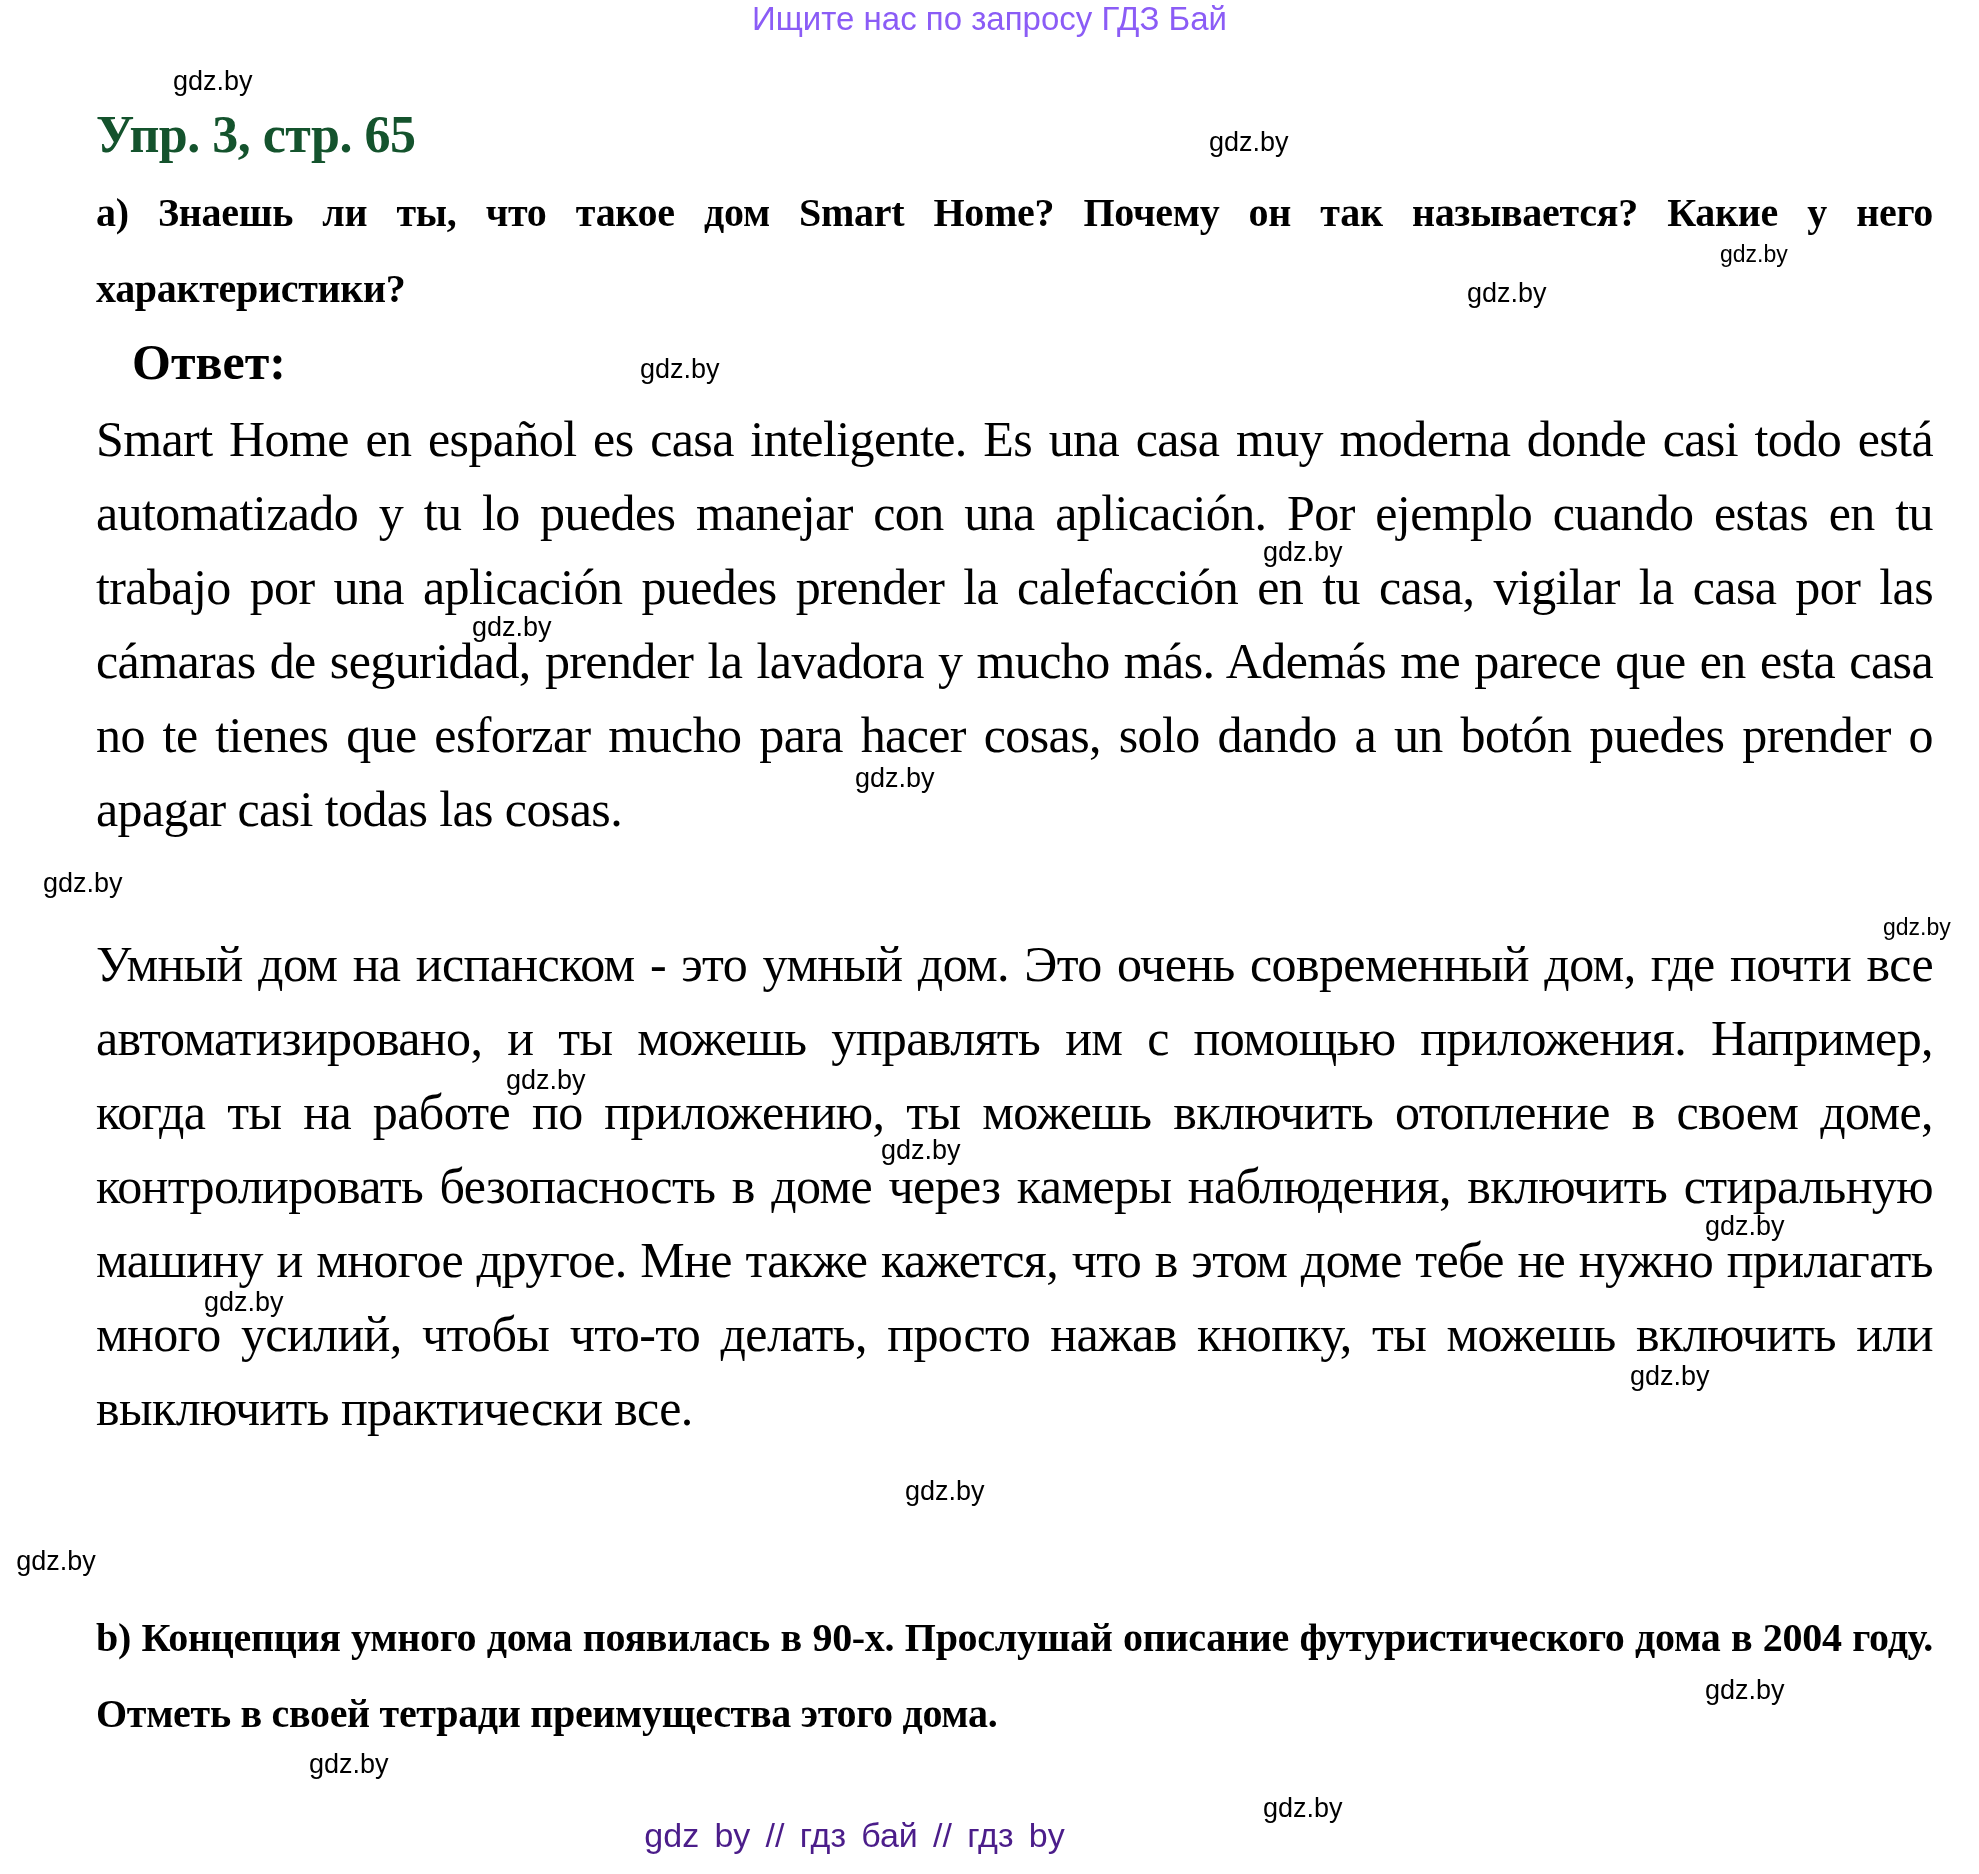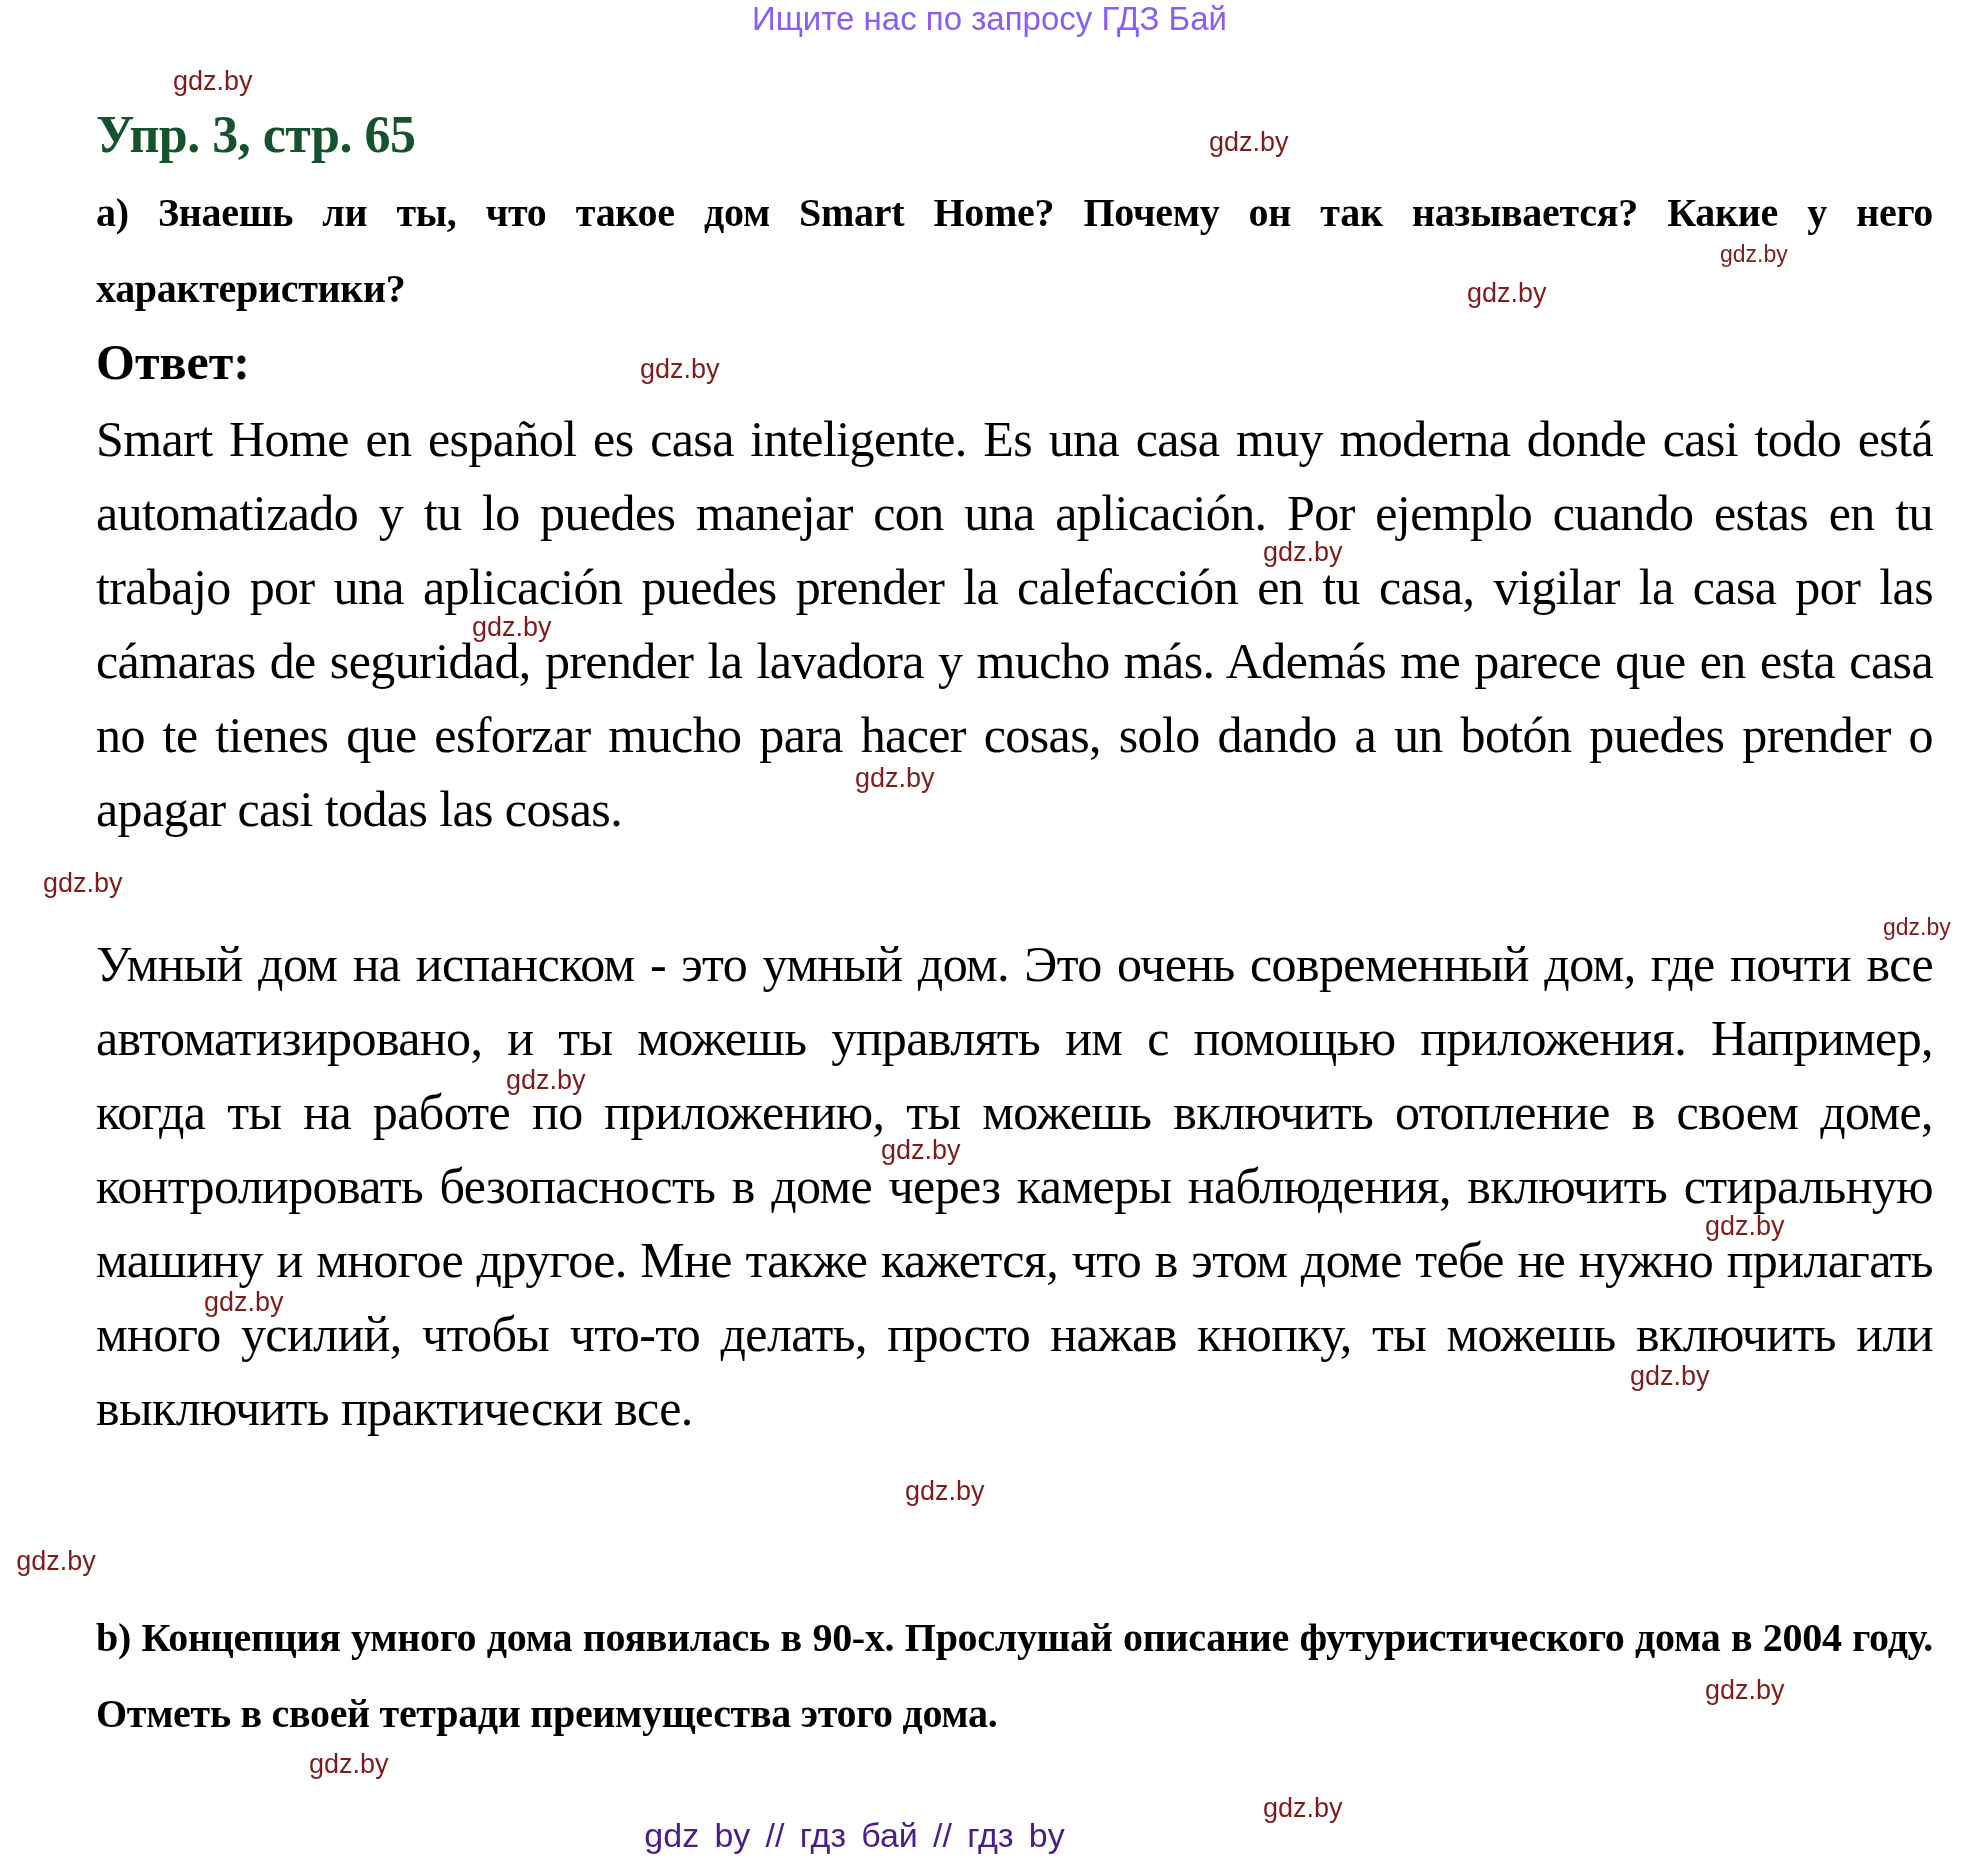--- a/index.html
+++ b/index.html
@@ -6,33 +6,33 @@
   body { width:1979px; height:1874px; position:relative; overflow:hidden; }
   .hdr { position:absolute; top:0; left:0; width:1979px; text-align:center;
          font-family:"Liberation Sans", sans-serif; font-size:33px; color:#8b5cf6; line-height:37px; }
   .ftr { position:absolute; top:1859px; left:0; width:1709px; text-align:center;
          font-family:"Liberation Sans", sans-serif; font-size:34px; color:#4b1d8a; line-height:38px; transform:translateY(-43px); word-spacing:5.8px; }
   .title { position:absolute; left:96px; top:104px; font-family:"Liberation Serif", serif; font-weight:bold; font-size:52px; line-height:61px; color:#14532d; letter-spacing:-0.5px; }
   .block { position:absolute; left:96px; width:1837px; font-family:"Liberation Serif", serif; color:#000; }
   .q { font-weight:bold; font-size:40px; line-height:76px; text-align:justify; text-align-last:left; letter-spacing:-0.3px; }
   .ans { font-weight:bold; font-size:50px; line-height:61px; }
   .p { font-size:50px; line-height:74px; text-align:justify; text-align-last:left; letter-spacing:-0.6px; }
-  .wm { position:absolute; font-family:"Liberation Sans", sans-serif; font-size:27px; color:#7f1d1d; line-height:29px; }
+  .wm { position:absolute; font-family:"Liberation Sans", sans-serif; font-size:27px; color:#000000; line-height:29px; }
   .wm.s { font-size:23px; }
 </style>
 </head>
 <body>
 
 <div class="hdr">Ищите нас по запросу ГДЗ Бай</div>
 
 <div class="title">Упр. 3, стр. 65</div>
 
 <div class="block q" style="top:175px;">a) Знаешь ли ты, что такое дом Smart Home? Почему он так называется? Какие у него характеристики?</div>
 
-<div class="block ans" style="top:332px;">Ответ:</div>
+<div class="block ans" style="top:332px;margin-left:36px;">Ответ:</div>
 
 <div class="block p" style="top:402px;">Smart Home en español es casa inteligente. Es una casa muy moderna donde casi todo está automatizado y tu lo puedes manejar con una aplicación. Por ejemplo cuando estas en tu trabajo por una aplicación puedes prender la calefacción en tu casa, vigilar la casa por las cámaras de seguridad, prender la lavadora y mucho más. Además me parece que en esta casa no te tienes que esforzar mucho para hacer cosas, solo dando a un botón puedes prender o apagar casi todas las cosas.</div>
 
 <div class="block p" style="top:927px;">Умный дом на испанском - это умный дом. Это очень современный дом, где почти все автоматизировано, и ты можешь управлять им с помощью приложения. Например, когда ты на работе по приложению, ты можешь включить отопление в своем доме, контролировать безопасность в доме через камеры наблюдения, включить стиральную машину и многое другое. Мне также кажется, что в этом доме тебе не нужно прилагать много усилий, чтобы что-то делать, просто нажав кнопку, ты можешь включить или выключить практически все.</div>
 
 <div class="block q" style="top:1600px;">b) Концепция умного дома появилась в 90-х. Прослушай описание футуристического дома в 2004 году. Отметь в своей тетради преимущества этого дома.</div>
 
 <div id="wm-layer">
     <div class="wm" style="left: 173px; top: 67px;">gdz.by</div>
     <div class="wm" style="left: 1209px; top: 128px;">gdz.by</div>

